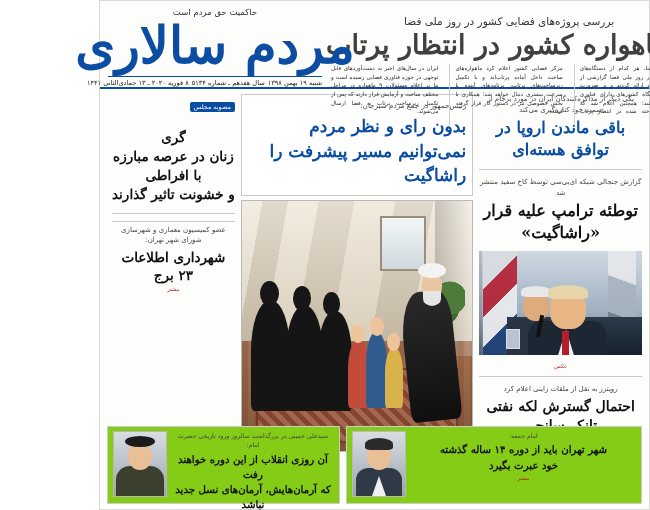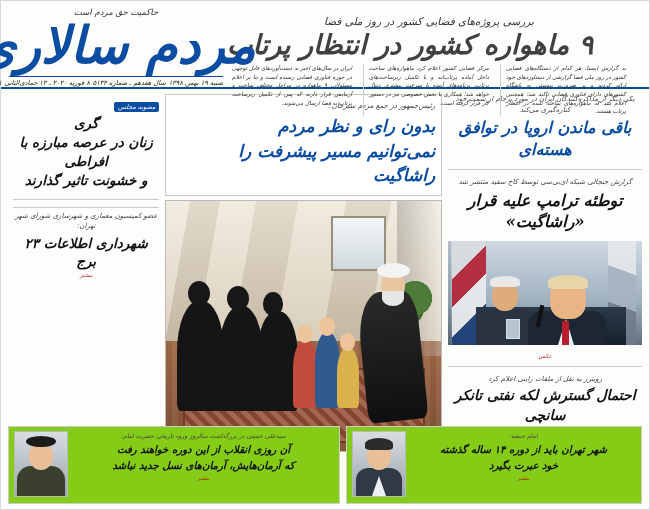--- a/index.html
+++ b/index.html
@@ -4,24 +4,23 @@
 <style>
   * { box-sizing: border-box; margin: 0; padding: 0; }
   html, body {
     width: 650px; height: 510px;
     background: #ffffff;
     font-family: "DejaVu Sans", "Liberation Sans", sans-serif;
     overflow: hidden;
   }
   .page {
     position: relative;
-    width: 650px; height: 510px;
+    width: 551px; height: 510px;
     background: #fdfdfb;
     border: 1px solid #d8d8d8;
-    font-style: italic;
   }
 
   
   .masthead {
     position: relative;
     height: 88px;
     border-bottom: 2px solid #0b4da2;
     padding: 4px 8px 0 8px;
     display: flex;
     flex-direction: row-reverse;
@@ -332,21 +331,21 @@
   
   .col-left {
     width: 148px;
     display: flex;
     flex-direction: column;
     gap: 4px;
   }
   .tag {
     display: inline-block;
     font-size: 6.4px; color: #fff; background: #0b4da2;
-    padding: 1px 4px; border-radius: 2px; margin-bottom: 2px;
+    padding: 1px 4px; border-radius: 2px; margin-bottom: 16px;
   }
   .hl-left {
     font-size: 13.5px; font-weight: bold; color: #111; line-height: 1.4;
     text-align: center;
     font-family: "DejaVu Serif", "Liberation Serif", serif;
   }
   .boxnote {
     border-top: 1px solid #c9c9c9;
     padding-top: 3px;
   }

